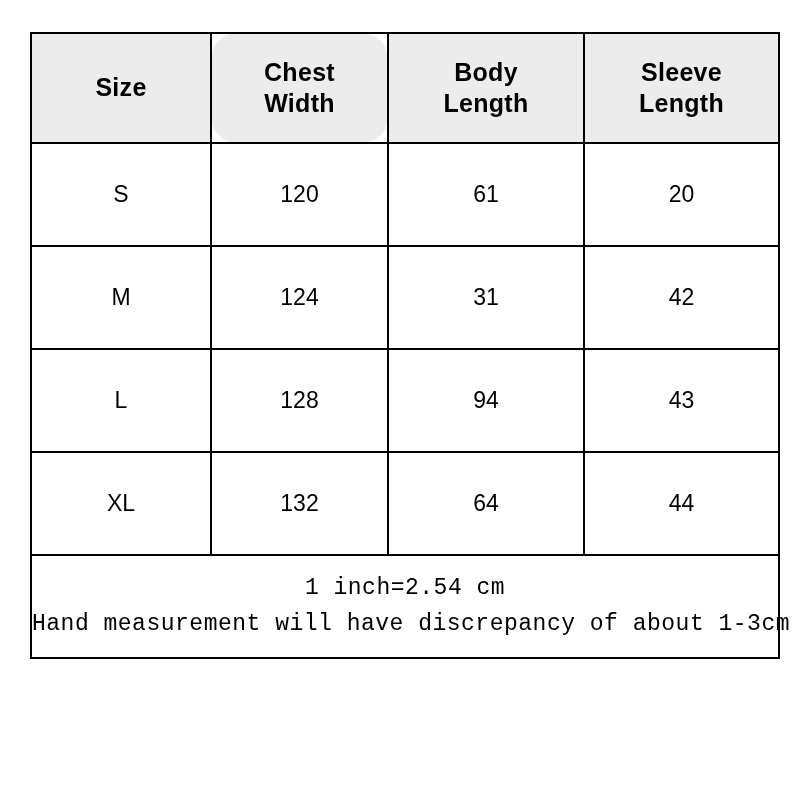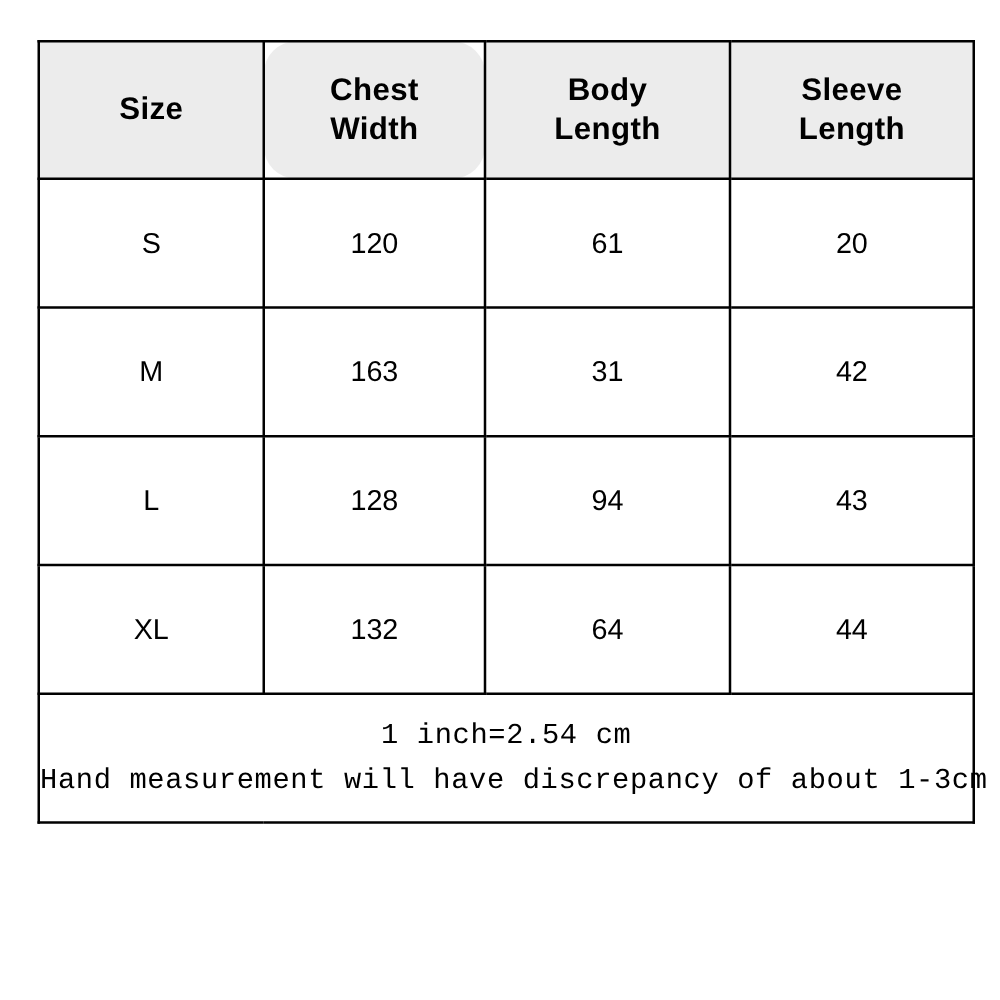--- a/index.html
+++ b/index.html
@@ -95,21 +95,21 @@
       </thead>
       <tbody>
         <tr>
           <td>S</td>
           <td>120</td>
           <td>61</td>
           <td>20</td>
         </tr>
         <tr>
           <td>M</td>
-          <td>163</td>
+          <td>124</td>
           <td>31</td>
           <td>42</td>
         </tr>
         <tr>
           <td>L</td>
           <td>128</td>
           <td>94</td>
           <td>43</td>
         </tr>
         <tr>

